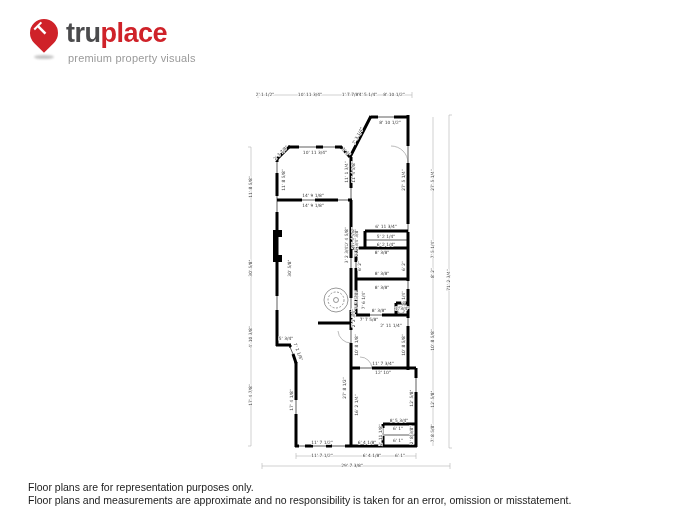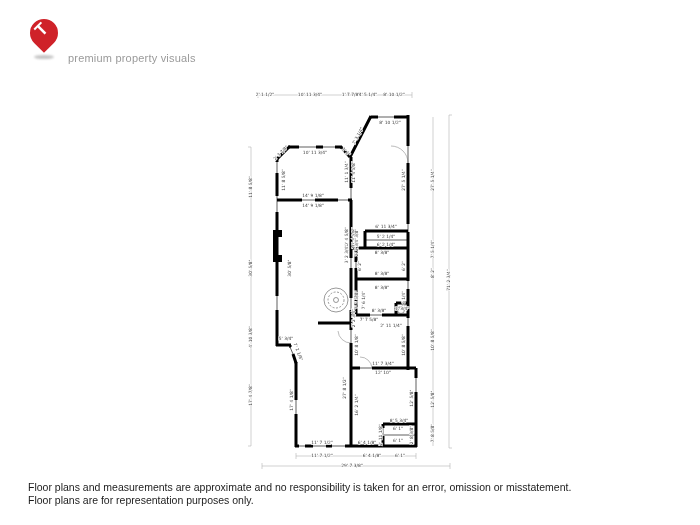--- a/index.html
+++ b/index.html
@@ -33,20 +33,21 @@
 </style>
 </head>
 <body>
 
 <div class="page">
 
   <div class="logo">
     <div class="pin"></div>
     <div class="pin-letter">T</div>
     <div class="pin-shadow"></div>
+    <div class="brand"><span class="tru">tru</span><span class="place">place</span></div>
     <div class="tagline">premium property visuals</div>
   </div>
 
   <svg width="700" height="525" viewBox="0 0 700 525">
 
     <g>
       <path class="dim" d="M258,95 L412,95"></path>
       <path class="dim" d="M251,147 L251,446"></path>
       <path class="dim" d="M433,117 L433,446"></path>
       <path class="dim" d="M449,115 L449,448"></path>
@@ -169,17 +170,17 @@
         <text x="367" y="443" class="dim-label">6' 4 1/8"</text>
         <text x="322" y="443" class="dim-label">11' 7 1/2"</text>
         <text x="322" y="456" class="dim-label">11' 7 1/2"</text>
         <text x="372" y="456" class="dim-label">6' 4 1/8"</text>
         <text x="400" y="456" class="dim-label">6' 1"</text>
         <text x="352" y="466" class="dim-label">29' 7 3/8"</text>
       </g>
   </svg>
 
   <div class="disclaimer">
+    <div>Floor plans are for representation purposes only.</div>
     <div>Floor plans and measurements are approximate and no responsibility is taken for an error, omission or misstatement.</div>
-    <div>Floor plans are for representation purposes only.</div>
   </div>
 
 </div>
 
 </body></html>

